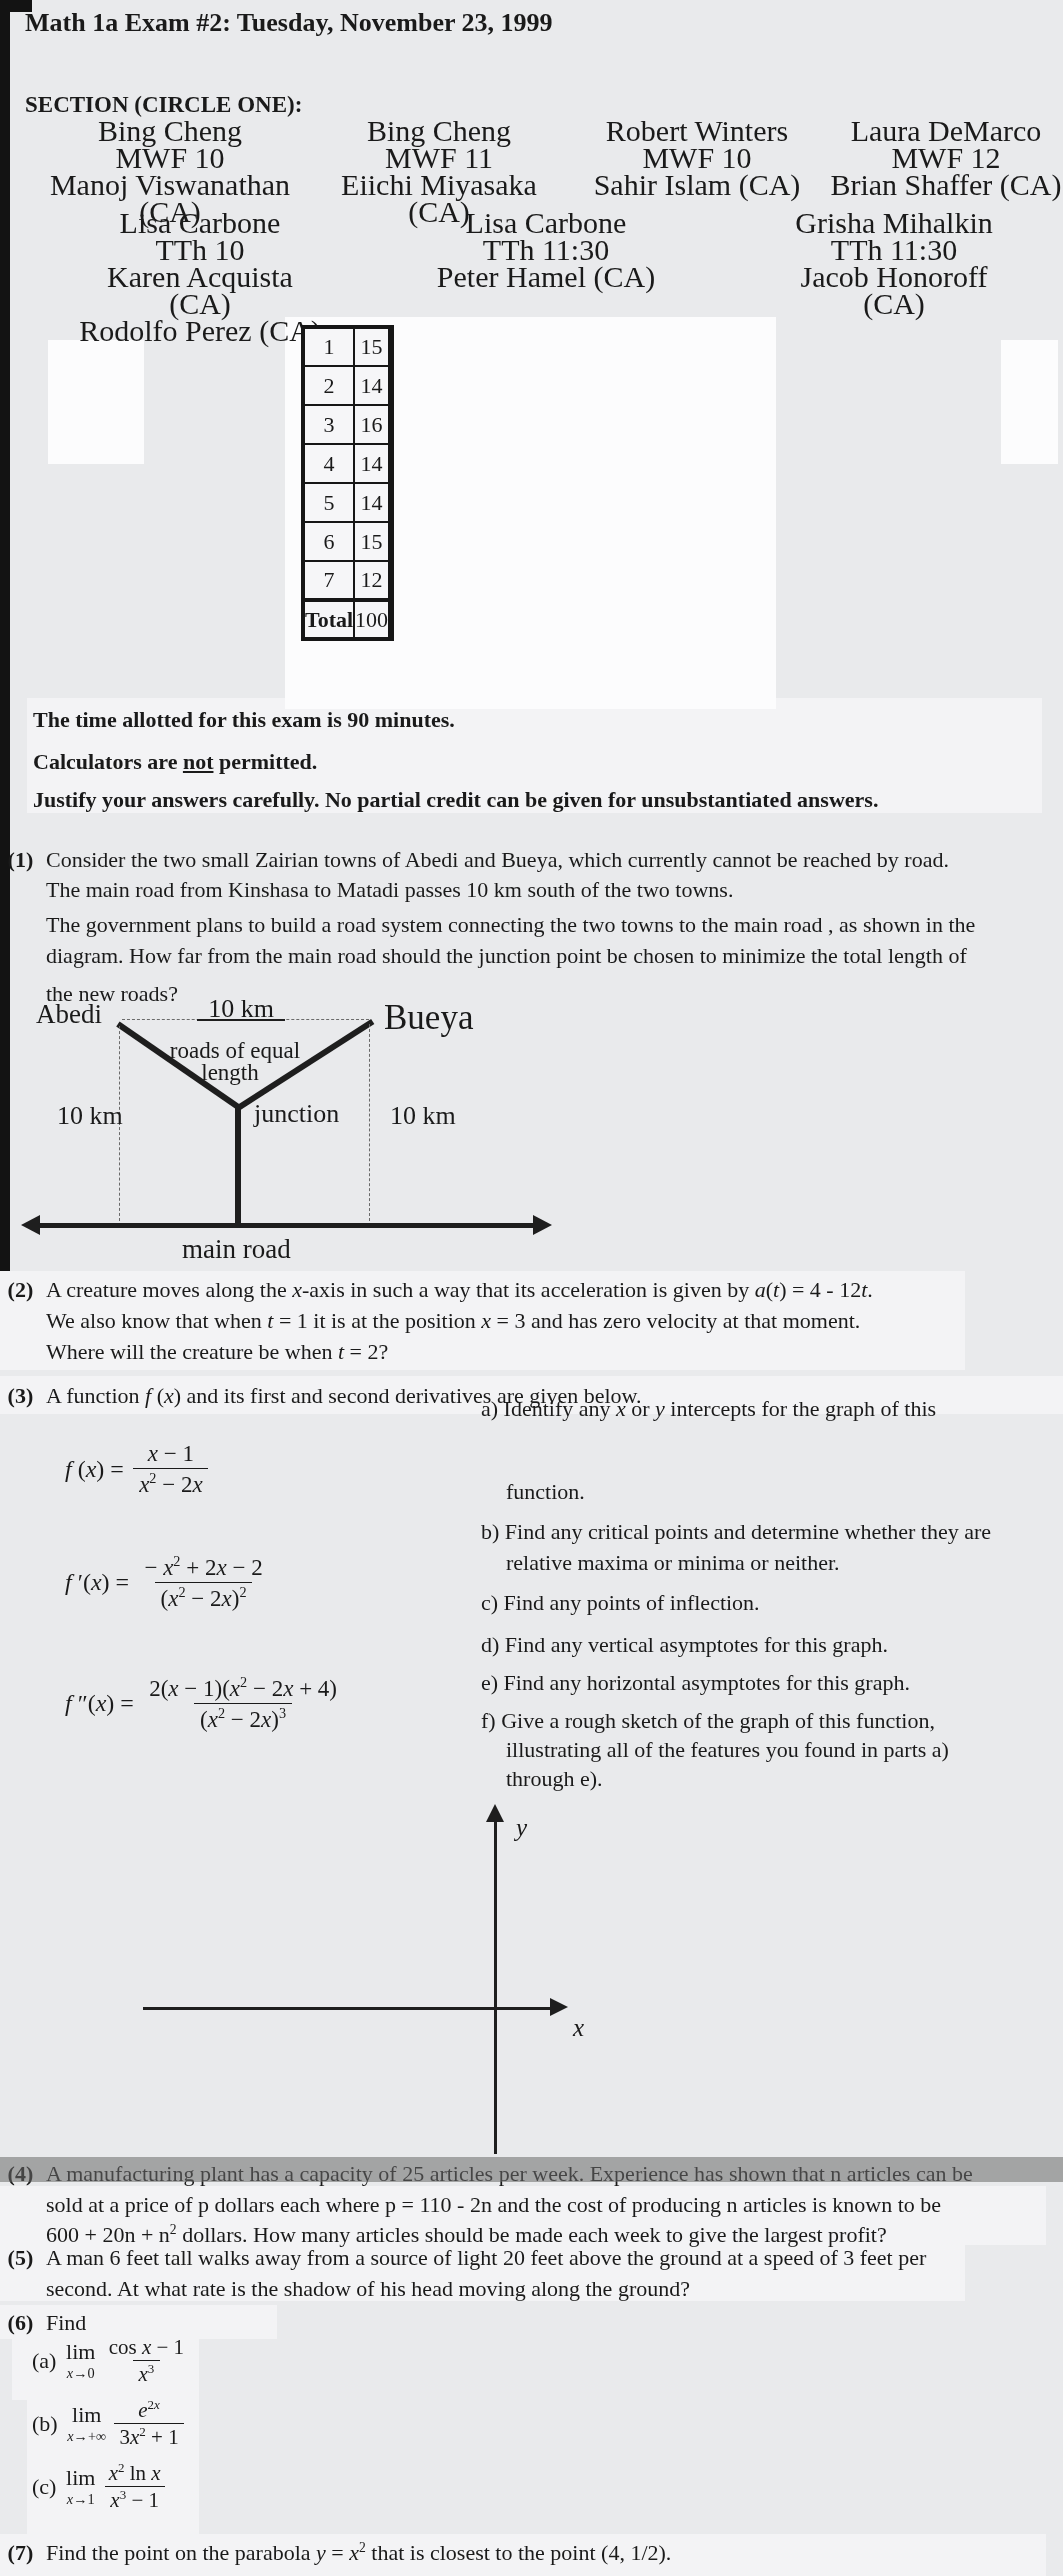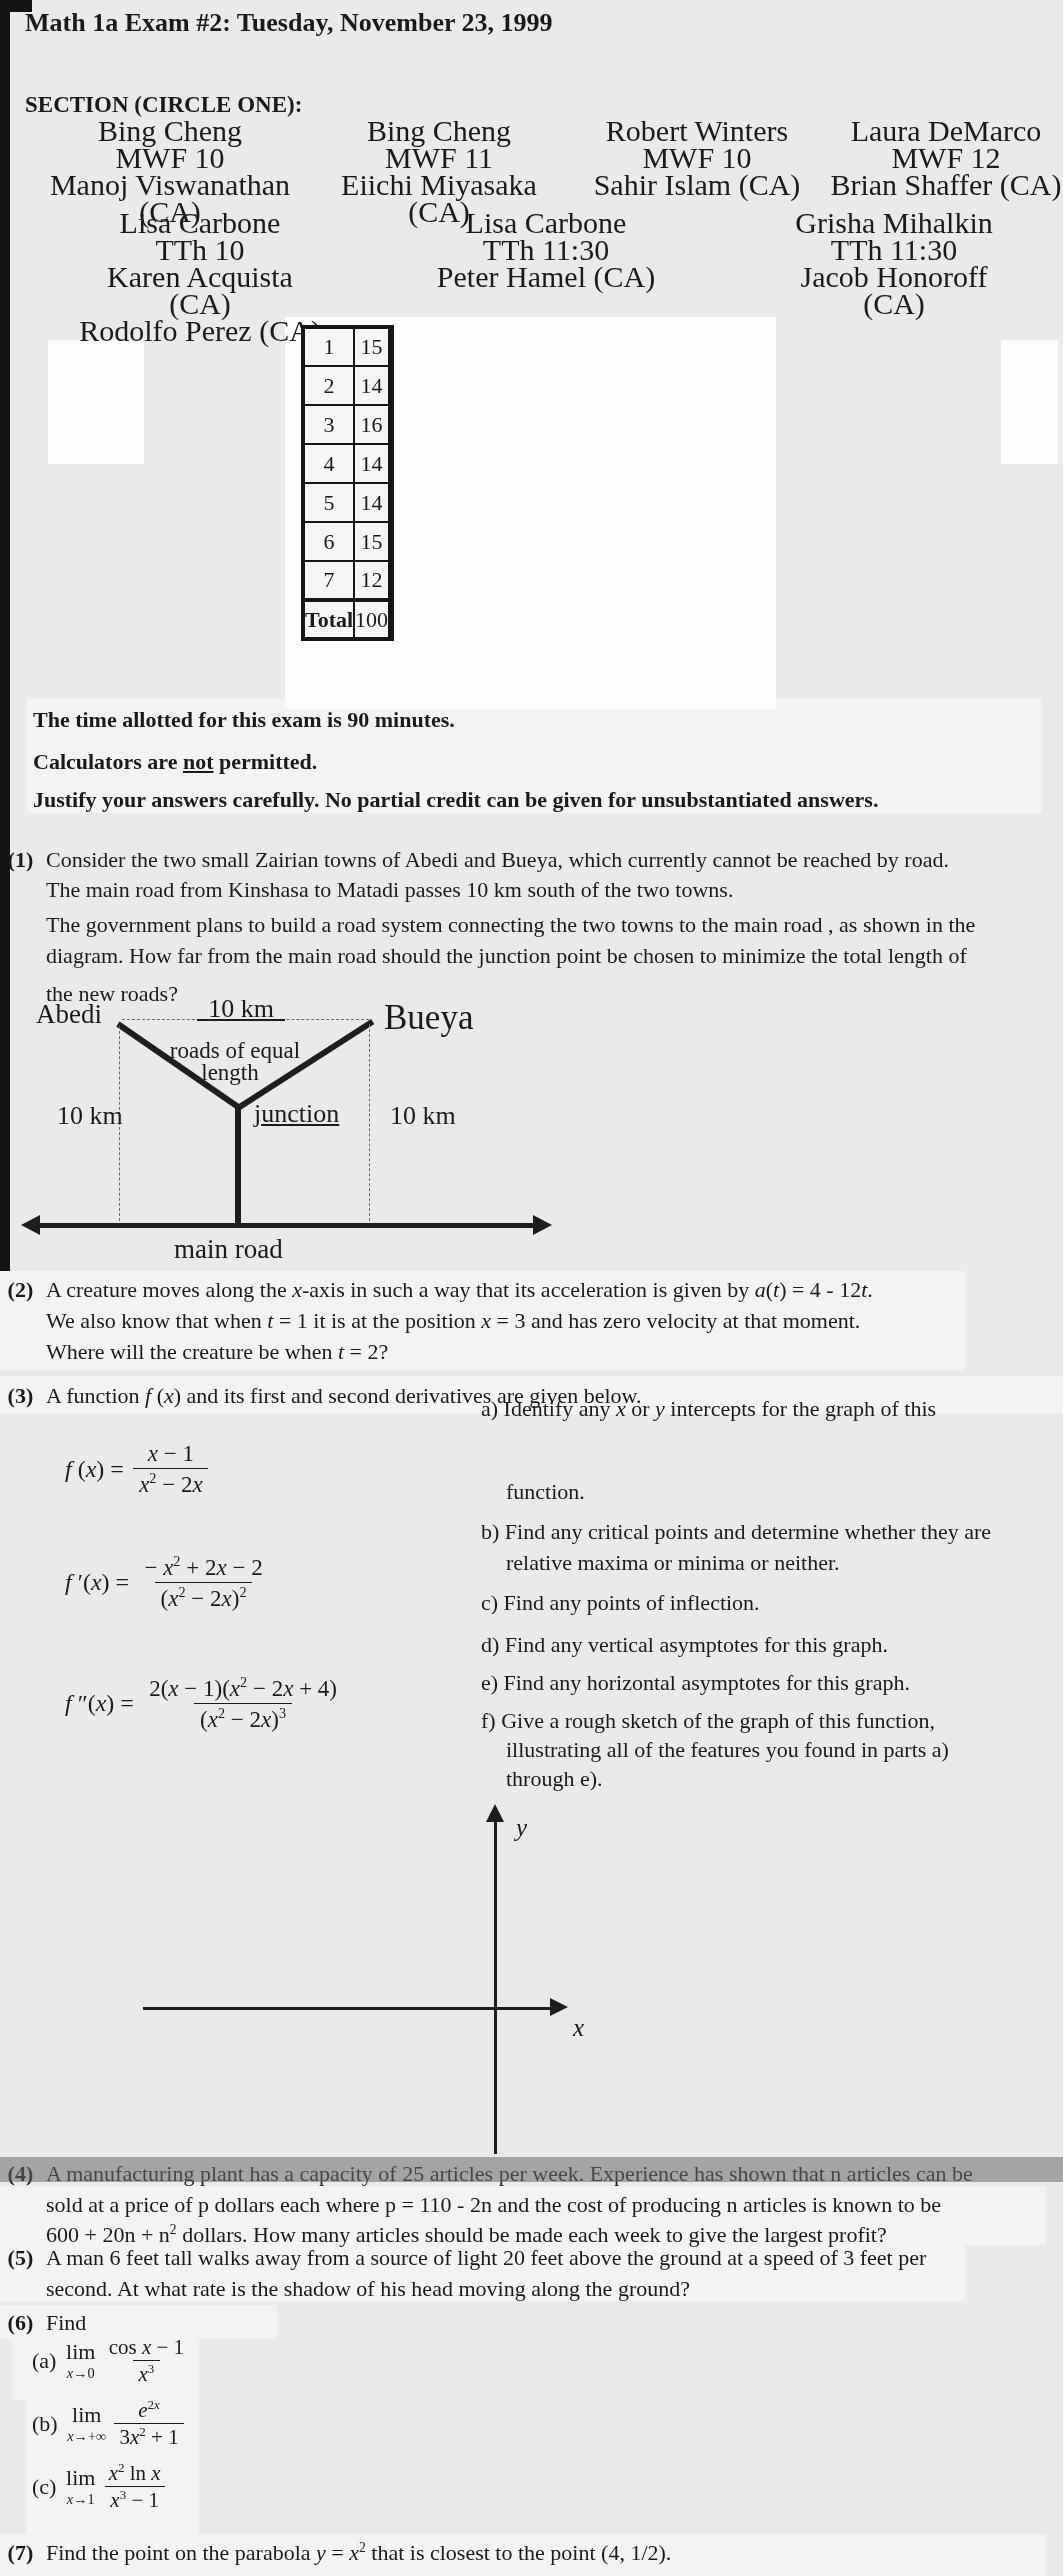--- a/index.html
+++ b/index.html
@@ -174,27 +174,27 @@
     <div class="dlabel" style="left:230px;top:1060px;transform:translateX(-50%);font-size:23px;">length</div>
 
     <div class="dline rot" style="left:118px;top:1021px;width:147px;height:5.7px;transform:rotate(34.6deg);"></div>
     <div class="dline rot" style="left:238px;top:1105px;width:160px;height:5.7px;transform:rotate(-32.7deg);"></div>
     <div class="dline" style="left:235px;top:1106px;width:5.7px;height:120px;"></div>
 
     <div class="dashv" style="left:119px;top:1026px;height:195px;"></div>
     <div class="dashv" style="left:369px;top:1024px;height:197px;"></div>
 
     <div class="dlabel" style="left:57px;top:1101px;">10 km</div>
-    <div class="dlabel" style="left:254px;top:1099px;text-decoration:underline;">junction</div>
+    <div class="dlabel" style="left:254px;top:1099px;">junction</div>
     <div class="dlabel" style="left:390px;top:1101px;">10 km</div>
 
     <div class="dline" style="left:37px;top:1223px;width:498px;height:4.8px;"></div>
     <div class="tri" style="left:21px;top:1215px;border-top:10.5px solid transparent;border-bottom:10.5px solid transparent;border-right:19px solid #1e1e1e;"></div>
     <div class="tri" style="left:533px;top:1215px;border-top:10.5px solid transparent;border-bottom:10.5px solid transparent;border-left:19px solid #1e1e1e;"></div>
-    <div class="dlabel" style="left:174px;top:1234px;font-size:27px;">main road</div>
+    <div class="dlabel" style="left:182px;top:1234px;font-size:27px;">main road</div>
   </div>
 
   <div class="line b" style="left:7.6px;top:1277px;">(2)</div>
   <div class="line" style="left:46px;top:1277px;">A creature moves along the <i>x</i>-axis in such a way that its acceleration is given by <i>a</i>(<i>t</i>) = 4 - 12<i>t</i>.</div>
   <div class="line" style="left:46px;top:1308px;">We also know that when <i>t</i> = 1 it is at the position <i>x</i> = 3 and has zero velocity at that moment.</div>
   <div class="line" style="left:46px;top:1339px;">Where will the creature be when <i>t</i> = 2?</div>
 
   <div class="line b" style="left:7.6px;top:1383px;">(3)</div>
   <div class="line" style="left:46px;top:1383px;">A function  <i>f</i> (<i>x</i>) and its first and second derivatives are given below.</div>
 

